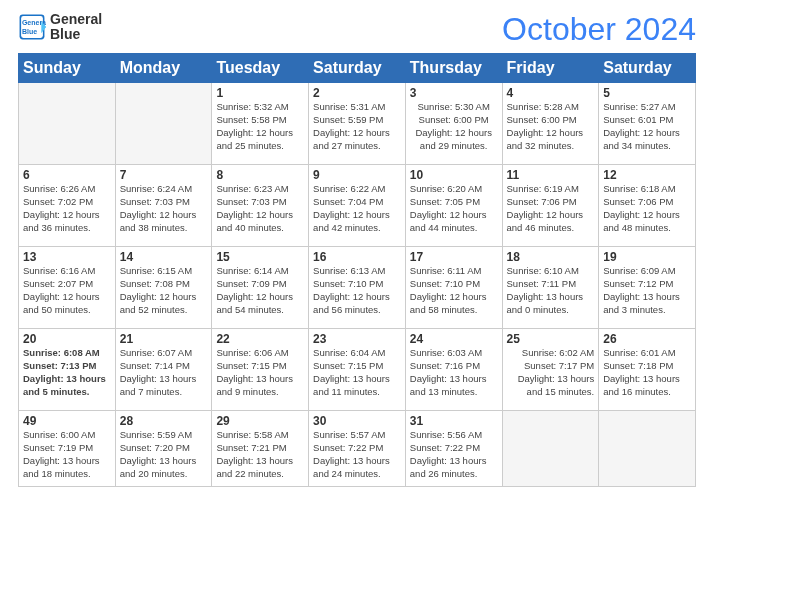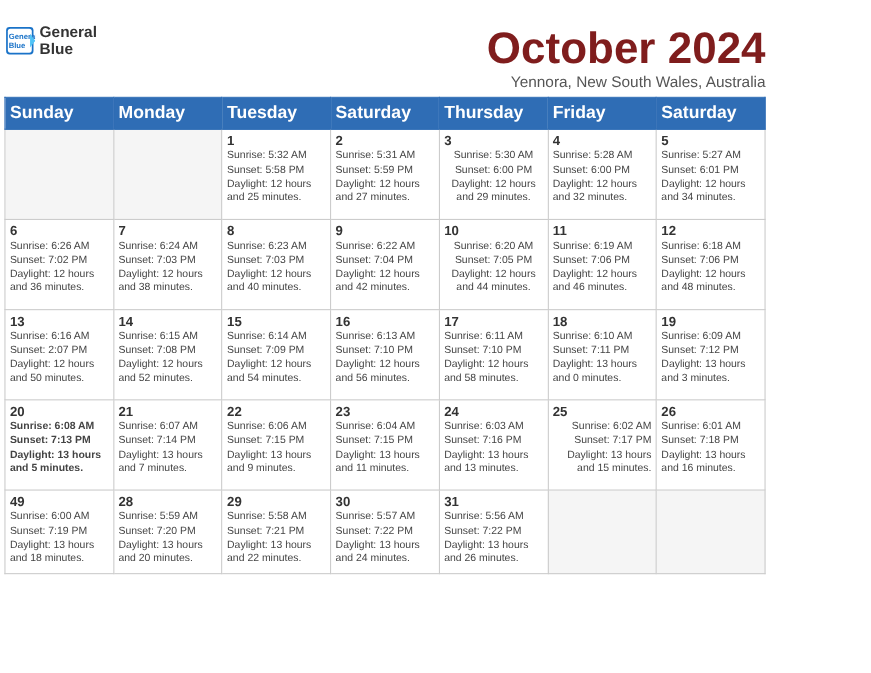--- a/index.html
+++ b/index.html
@@ -5,22 +5,21 @@
     * { box-sizing: border-box; margin: 0; padding: 0; }
     body {
       font-family: Arial, sans-serif;
       background: #fff;
       width: 792px;
       height: 612px;
       overflow: hidden;
     }
     .page {
       width: 712px;
-      padding: 12px 16px 8px 4px;
-      margin-top: 10px;
+      padding: 12px 16px 8px 18px;
     }
     .header-row {
       display: flex;
       justify-content: space-between;
       align-items: flex-start;
       margin-bottom: 6px;
     }
     .logo {
       display: flex;
       align-items: center;
@@ -33,23 +32,23 @@
       line-height: 1.1;
     }
     .logo-icon {
       width: 28px;
       height: 28px;
     }
     .title-block {
       text-align: right;
     }
     .month-title {
-      font-size: 40px;
-      font-weight: bold;
-      color: #7f1d1d;
+      font-size: 32px;
+      font-weight: normal;
+      color: #3b82f6;
       line-height: 1.1;
     }
     .location-title {
       font-size: 14px;
       color: #555;
       font-weight: normal;
     }
     table {
       width: 100%;
       border-collapse: collapse;
@@ -104,21 +103,20 @@
         <text x="5" y="27" font-size="9" font-weight="bold" fill="#1a73c8">Blue</text>
         <polygon points="30,10 36,18 30,26" fill="#4fc3f7"></polygon>
       </svg>
       <div class="logo-text">
         <div>General</div>
         <div>Blue</div>
       </div>
     </div>
     <div class="title-block">
       <div class="month-title">October 2024</div>
-      <div class="location-title">Yennora, New South Wales, Australia</div>
     </div>
   </div>
 
   <table>
     <thead>
       <tr>
         <th>Sunday</th>
         <th>Monday</th>
         <th>Tuesday</th>
         <th>Saturday</th>
@@ -191,21 +189,21 @@
           </td>
           <td>
             <span class="day-num">9</span>
             <div class="day-info" style="white-space: pre-line;">Sunrise: 6:22 AM
 Sunset: 7:04 PM
 Daylight: 12 hours
 and 42 minutes.</div>
           </td>
           <td>
             <span class="day-num">10</span>
-            <div class="day-info" style="white-space: pre-line; text-align: center;">Sunrise: 6:20 AM
+            <div class="day-info" style="white-space: pre-line;">Sunrise: 6:20 AM
 Sunset: 7:05 PM
 Daylight: 12 hours
 and 44 minutes.</div>
           </td>
           <td>
             <span class="day-num">11</span>
             <div class="day-info" style="white-space: pre-line;">Sunrise: 6:19 AM
 Sunset: 7:06 PM
 Daylight: 12 hours
 and 46 minutes.</div>

